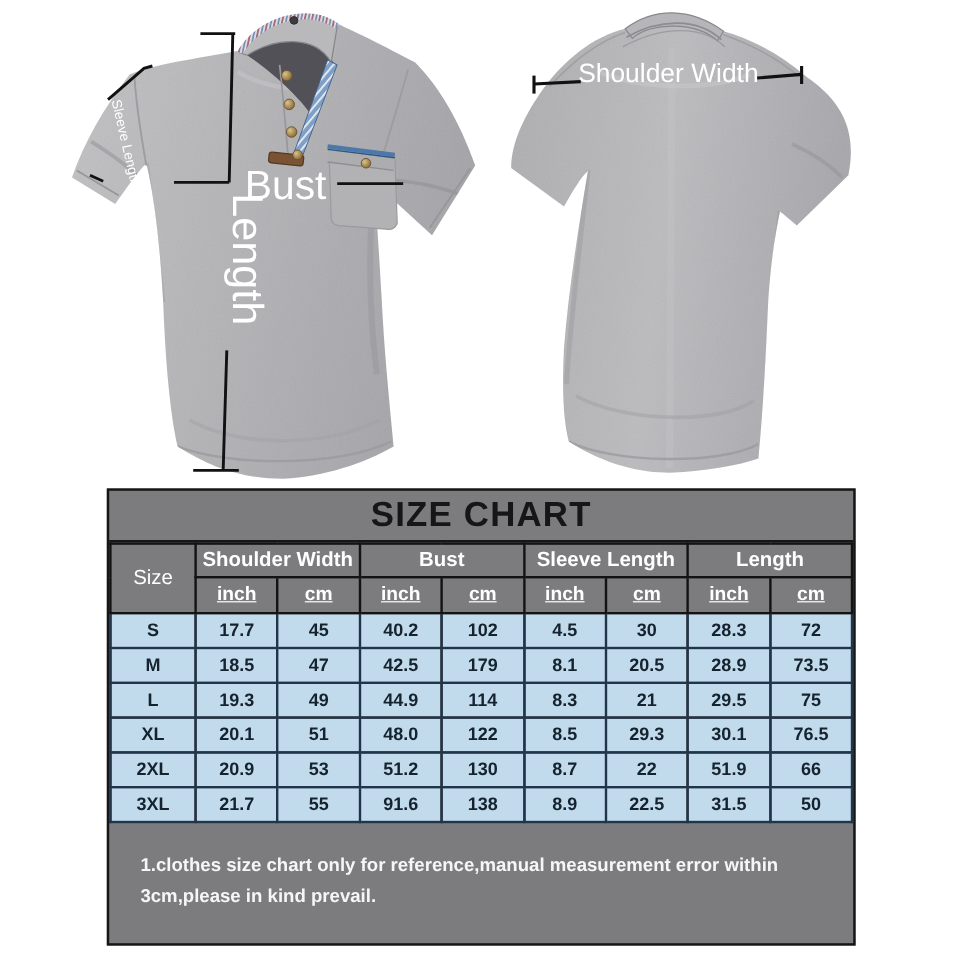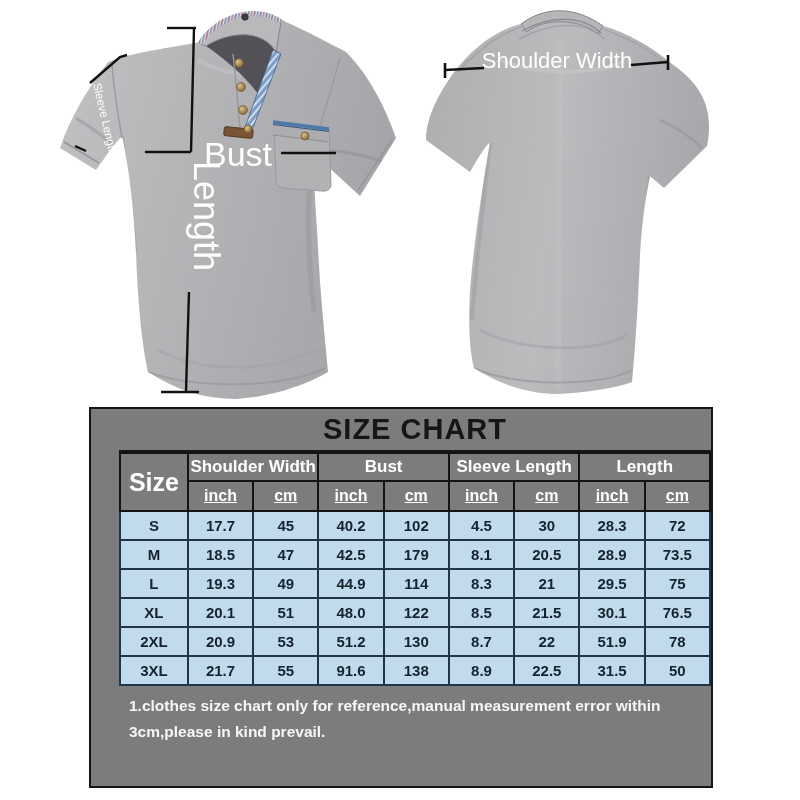--- a/index.html
+++ b/index.html
@@ -5,36 +5,36 @@
   html,body{margin:0;padding:0;background:#ffffff;}
   body{width:800px;height:800px;position:relative;overflow:hidden;
        font-family:"Liberation Sans",sans-serif;}
   .stage{position:absolute;inset:0;background:#ffffff;}
   svg{position:absolute;display:block;}
   #front-shirt{left:48px;top:0;}
   #back-shirt{left:410px;top:0;}
 
   
   .size-chart{position:absolute;left:89px;top:407px;width:624px;height:381px;
-      background:#7c7c7e;border:2px solid #161616;box-sizing:border-box;padding-left:28px;}
+      background:#7c7c7e;border:2px solid #161616;box-sizing:border-box;}
   .chart-title{height:41px;line-height:41px;text-align:center;
       font-size:29px;font-weight:700;letter-spacing:1px;color:#161616;
       border-bottom:2px solid #161616;}
   table{width:100%;border-collapse:collapse;table-layout:fixed;}
   th,td{text-align:center;padding:0;overflow:hidden;white-space:nowrap;}
   thead th{background:#7c7c7e;color:#ffffff;border:2px solid #131313;font-weight:600;}
-  th.size-th{font-size:25px;font-weight:700;}
+  th.size-th{font-size:17px;font-weight:400;}
   th.group-th{font-size:17px;height:26px;}
   th.unit-th{font-size:16px;height:28px;font-weight:600;text-decoration:underline;}
   tbody td{background:#c2dbec;color:#15232f;border:2px solid #20344a;
       font-size:15px;font-weight:700;height:27px;}
   td.size-cell{font-weight:700;}
   .notes{padding:7px 10px 0 10px;color:#f6f6f6;font-size:15.5px;
       font-weight:600;line-height:1.68;}
-  .note{margin:0;}
+  .note{margin:16px;}
 </style>
 </head>
 <body>
 
 <div class="stage">
 
   <svg id="front-shirt" width="360" height="406" viewBox="0 0 360 406">
     <defs>
       <linearGradient id="fBody" x1="0" y1="0" x2="1" y2="0.25">
         <stop offset="0" stop-color="#c2c2c5"></stop>
@@ -243,34 +243,34 @@
           <td>29.5</td>
           <td>75</td>
         </tr>
         <tr>
           <td class="size-cell">XL</td>
           <td>20.1</td>
           <td>51</td>
           <td>48.0</td>
           <td>122</td>
           <td>8.5</td>
-          <td>21.5</td>
+          <td>29.3</td>
           <td>30.1</td>
           <td>76.5</td>
         </tr>
         <tr>
           <td class="size-cell">2XL</td>
           <td>20.9</td>
           <td>53</td>
           <td>51.2</td>
           <td>130</td>
           <td>8.7</td>
           <td>22</td>
           <td>51.9</td>
-          <td>78</td>
+          <td>66</td>
         </tr>
         <tr>
           <td class="size-cell">3XL</td>
           <td>21.7</td>
           <td>55</td>
           <td>91.6</td>
           <td>138</td>
           <td>8.9</td>
           <td>22.5</td>
           <td>31.5</td>

